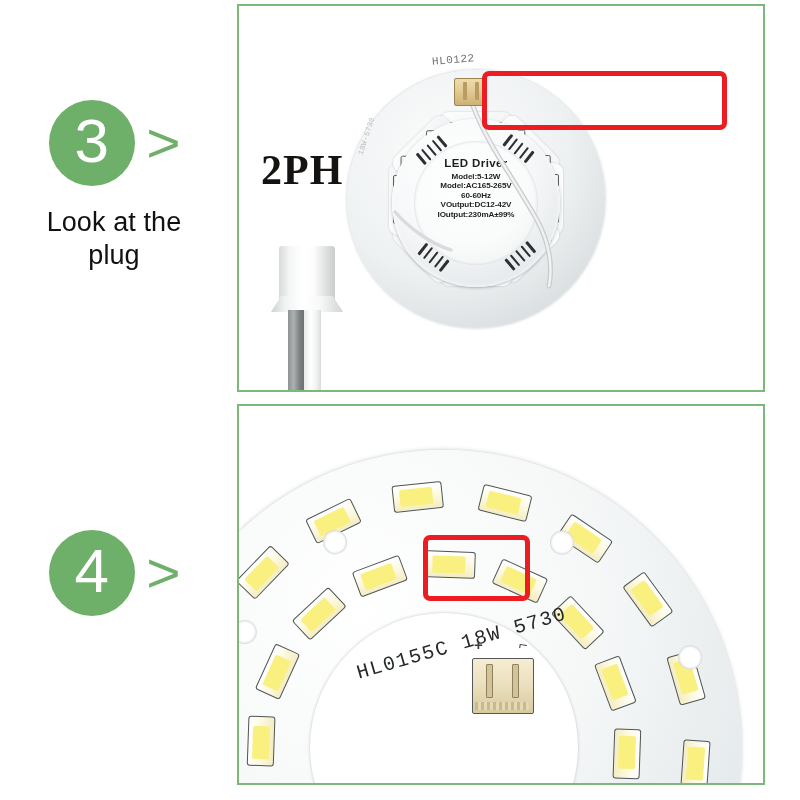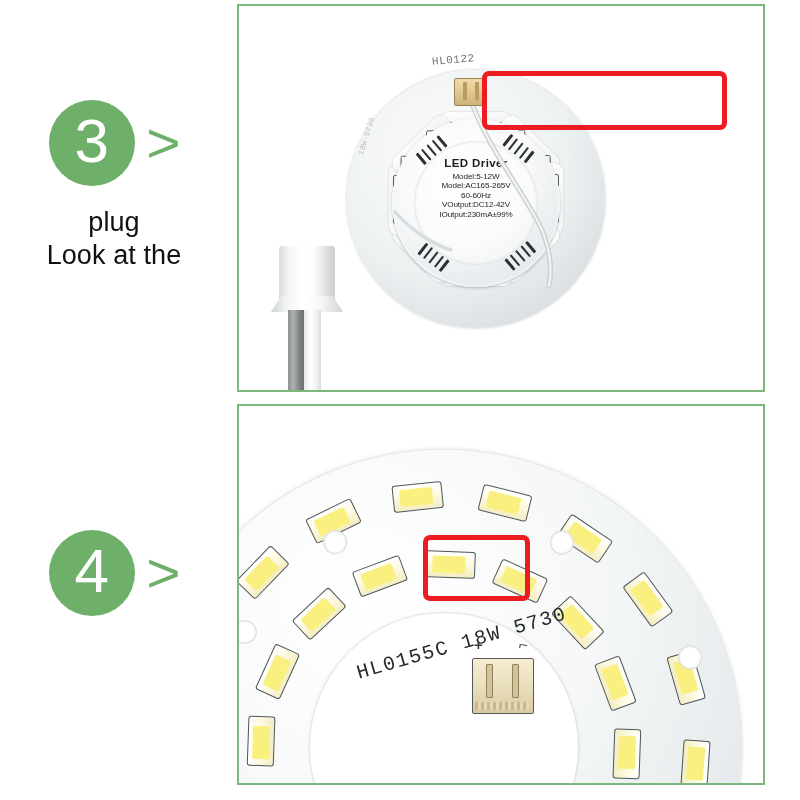--- a/index.html
+++ b/index.html
@@ -259,21 +259,21 @@
     color: #1c1f21;
     font-family: "Liberation Sans", sans-serif;
     line-height: 1.18;
   }
   .driver-title {
     font-size: 11.5px;
     font-weight: 700;
     letter-spacing: 0.4px;
     margin-bottom: 1px;
   }
-  .driver-line { font-size: 8.1px; font-weight: 400; letter-spacing: -0.1px; }
+  .driver-line { font-size: 8.1px; font-weight: 700; letter-spacing: -0.1px; }
 
   .vent-group {
     position: absolute;
     left: 50%;
     top: 50%;
     width: 30px;
     height: 14px;
     margin-left: -15px;
     margin-top: -76px;
     transform-origin: 50% 76px;
@@ -457,35 +457,36 @@
 <body>
 
 <div id="page">
 
   <div class="step-col" id="step-3" style="top:100px;">
     <div class="badge-row">
       <div class="step-circle">3</div>
       <div class="step-chevron">&gt;</div>
     </div>
     <div class="step-caption">
+      <div>Look at the</div>
       <div>plug</div>
-      <div>Look at the</div>
     </div>
   </div>
 
   <div class="step-col" id="step-4" style="top:530px;">
     <div class="badge-row">
       <div class="step-circle">4</div>
       <div class="step-chevron">&gt;</div>
     </div>
   </div>
 
   <div class="photo-panel" id="panel-top">
     <div class="panel-inner">
 
+      <div class="ph-label">2PH</div>
 
       <div class="plug-wrap">
         <div class="plug-head"></div>
         <div class="plug-skirt"></div>
         <div class="plug-cable-grey"></div>
         <div class="plug-cable-white"></div>
       </div>
 
       <div id="star-pcb">
 

